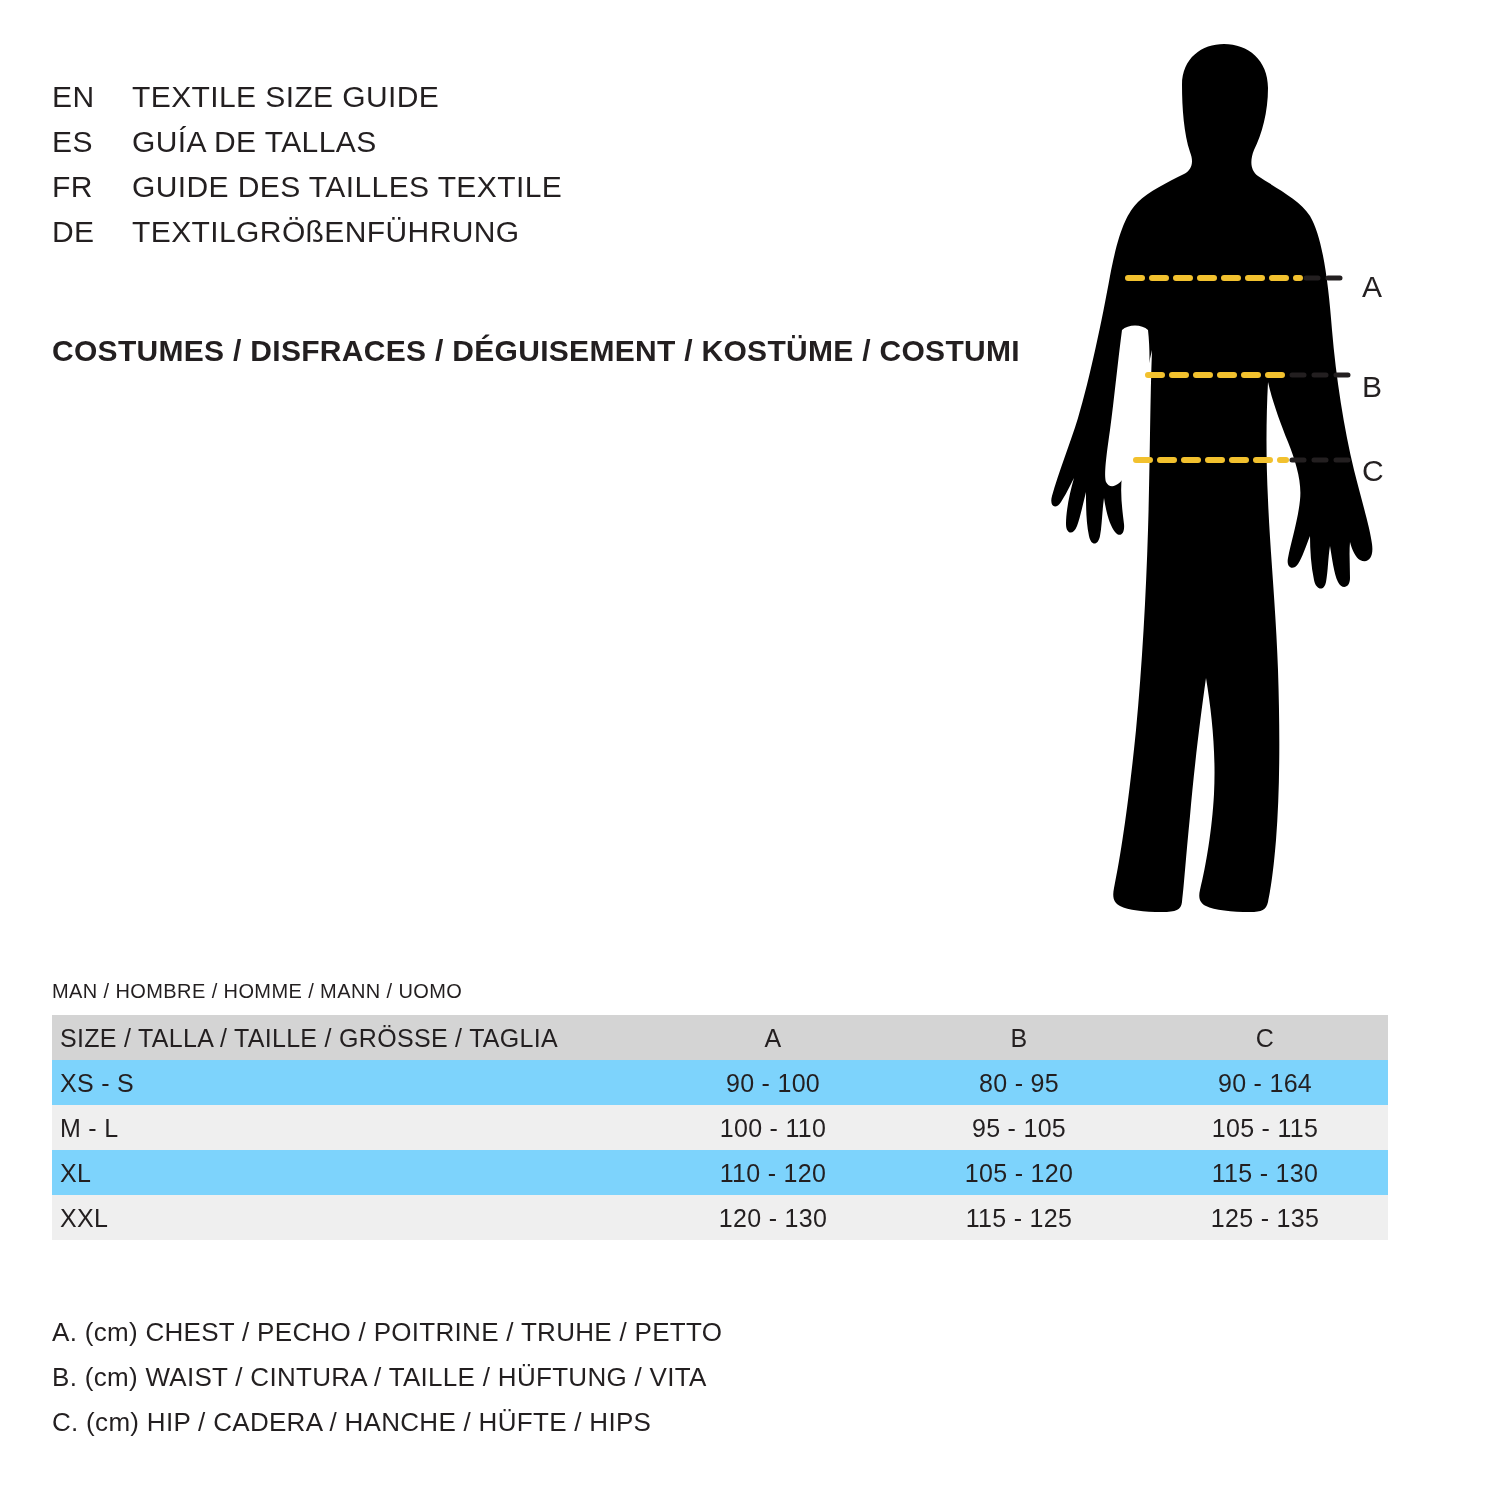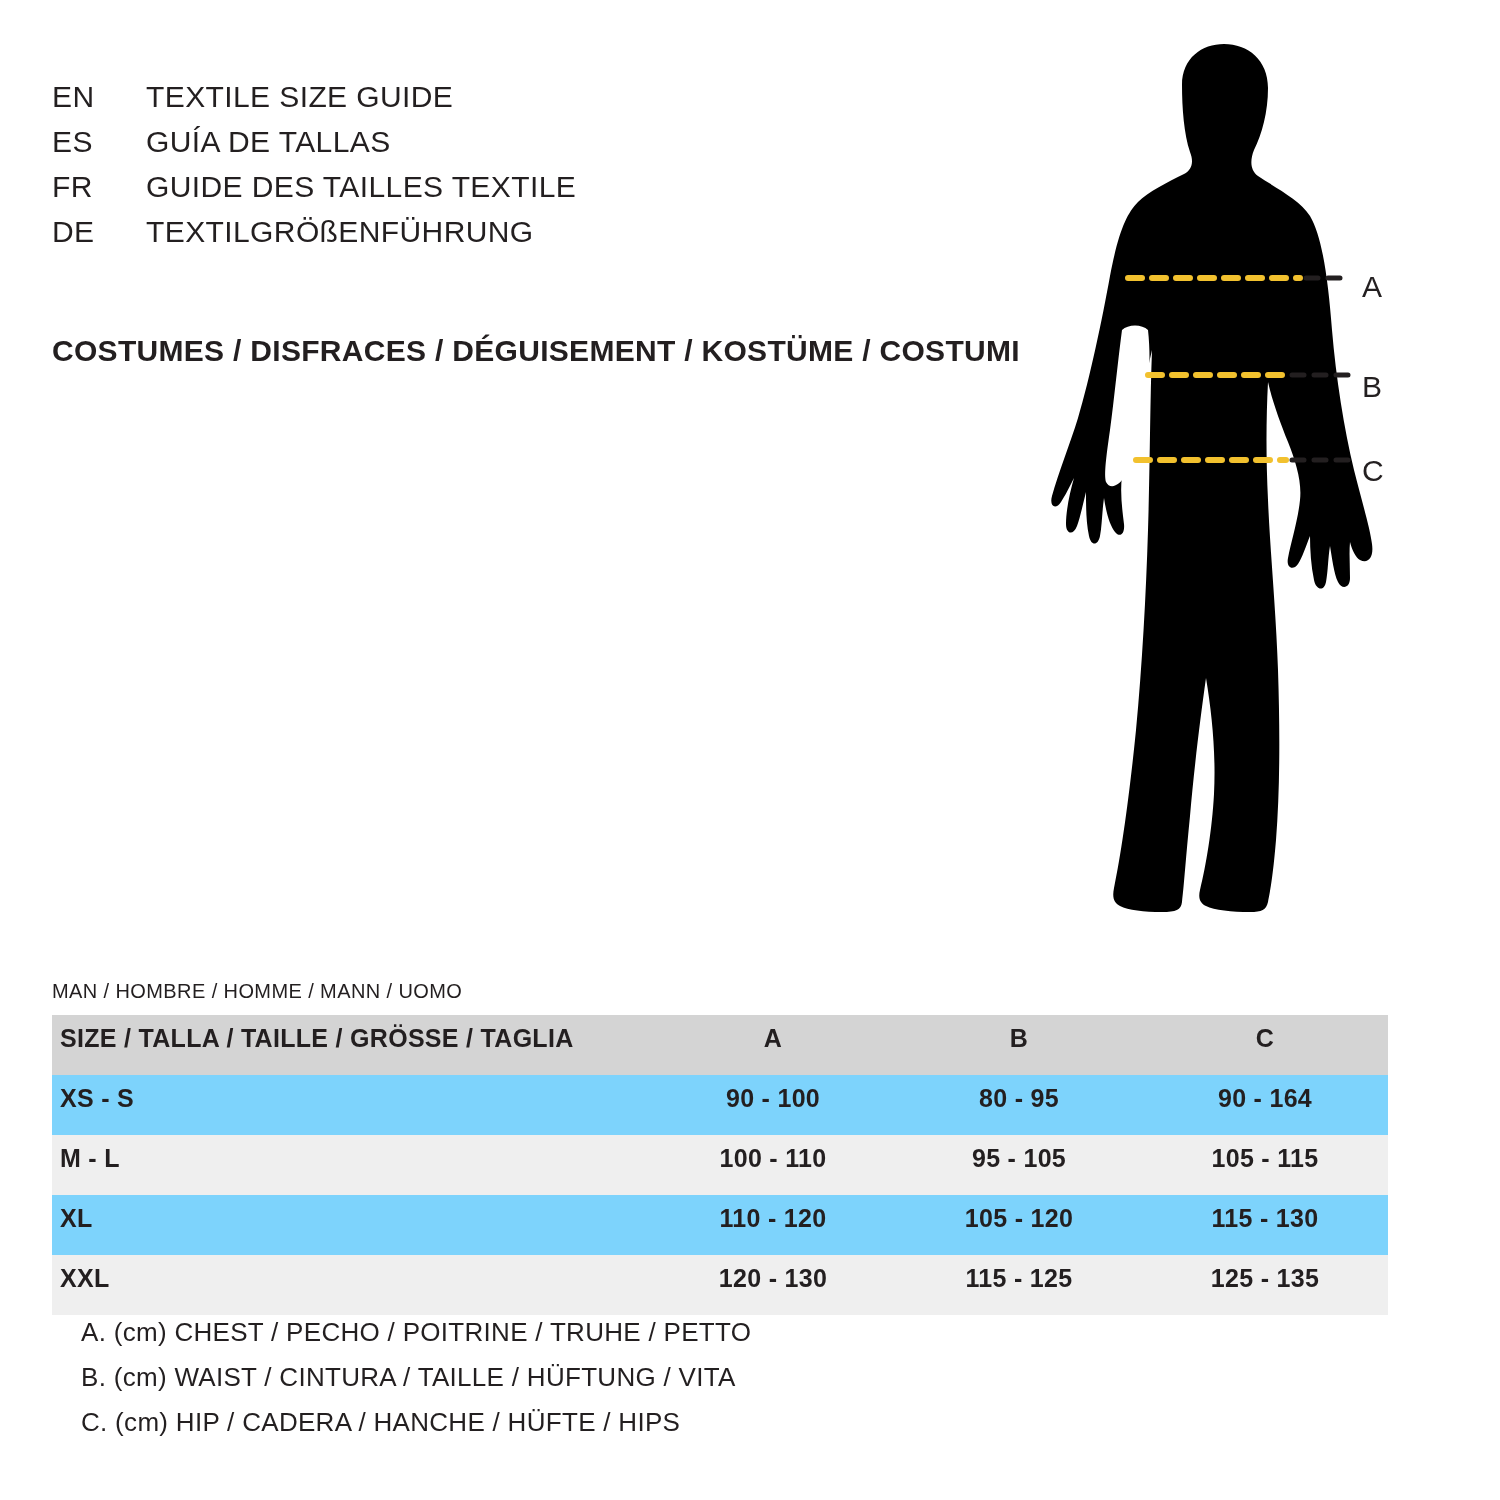--- a/index.html
+++ b/index.html
@@ -23,21 +23,20 @@
     top: 74px;
     width: 820px;
   }
   .lang-row {
     display: flex;
     align-items: flex-end;
     font-size: 30px;
     line-height: 45px;
     letter-spacing: 0.4px;
     white-space: nowrap;
-    gap: 14px;
   }
   .lang-code {
     width: 80px;
     flex: 0 0 80px;
   }
   .lang-text {
     flex: 1 1 auto;
   }
   .costumes-line {
     position: absolute;
@@ -84,22 +83,22 @@
     white-space: nowrap;
   }
   table.size-table {
     border-collapse: collapse;
     width: 1330px;
     table-layout: fixed;
   }
   table.size-table th,
   table.size-table td {
     font-size: 25px;
-    font-weight: bold;
-    padding: 9px 0 22px 0;
+    font-weight: normal;
+    padding: 9px 0 7px 0;
     letter-spacing: 0.3px;
   }
   table.size-table th.col-label,
   table.size-table td.col-label {
     text-align: left;
     padding-left: 8px;
     width: 590px;
   }
   table.size-table th.col-val,
   table.size-table td.col-val {
@@ -115,21 +114,20 @@
     position: absolute;
     left: 52px;
     top: 1310px;
     width: 1000px;
   }
   .legend-line {
     font-size: 26px;
     line-height: 45px;
     letter-spacing: 0.3px;
     white-space: nowrap;
-    margin-left: 29px;
   }
 </style>
 </head>
 <body>
 
 <div class="lang-block">
   <div class="lang-row">
     <span class="lang-code">EN</span>
     <span class="lang-text">TEXTILE SIZE GUIDE</span>
   </div>

